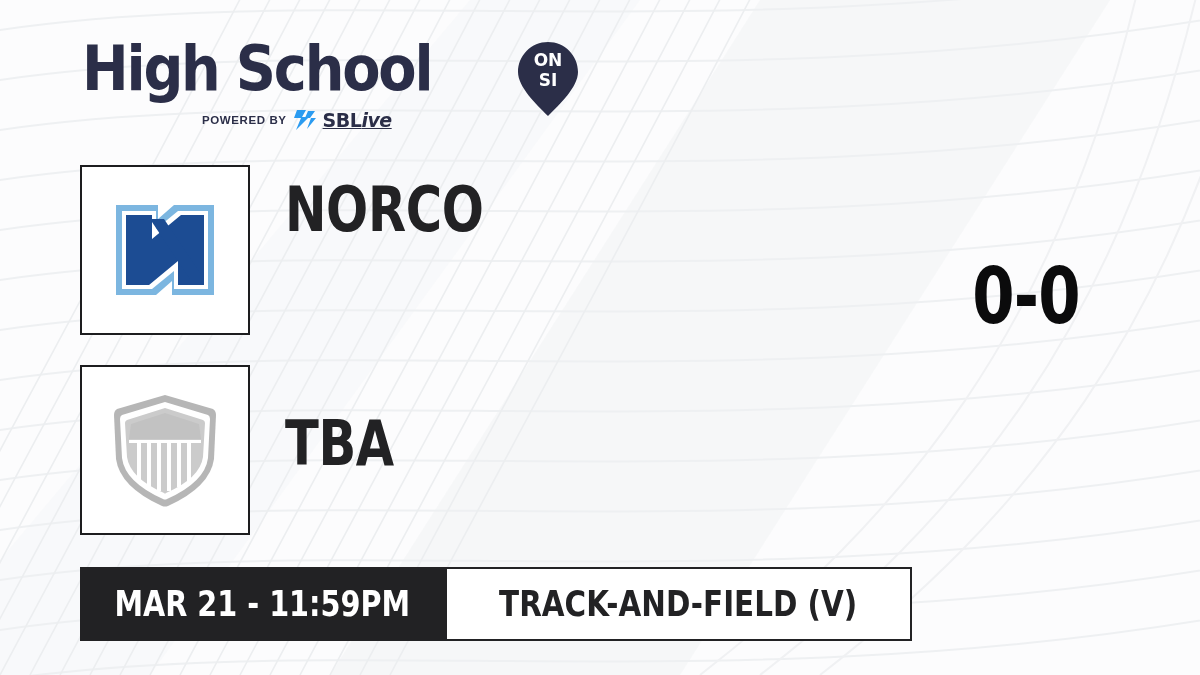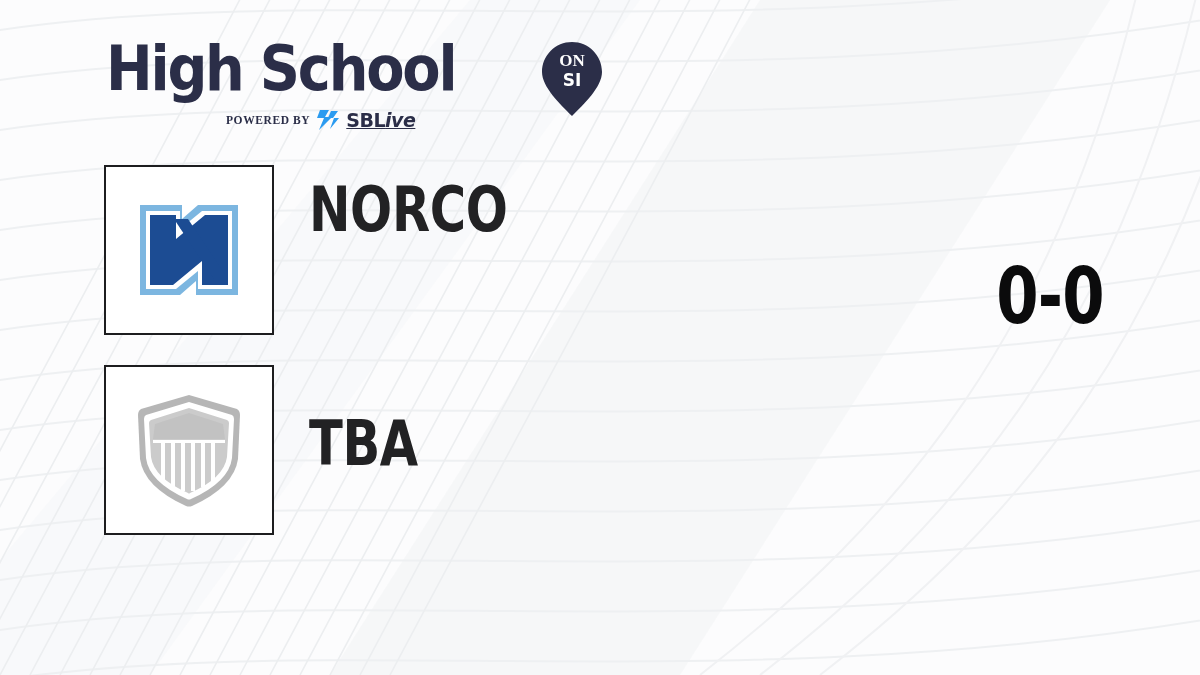--- a/index.html
+++ b/index.html
@@ -13,21 +13,21 @@
 
   
   #bg-layer {
     position:absolute; inset:0;
     background:#fcfcfd;
     z-index:0;
   }
   #bg-svg { position:absolute; inset:0; width:1200px; height:675px; display:block; }
 
   
-  #stage { position:absolute; inset:0; z-index:2;margin-left:24px; }
+  #stage { position:absolute; inset:0; z-index:2; }
 
   
   #brand { position:absolute; left:82px; top:36px; width:430px; height:96px; }
   #brand-wordmark {
     font-family:"DejaVu Sans", sans-serif;
     font-weight:bold;
     font-size:62px;
     letter-spacing:-2.2px;
     color:#2b2e48;
     line-height:66px;
@@ -37,30 +37,30 @@
   #brand-pin {
     position:absolute; left:436px; top:6px;
     width:60px; height:74px;
   }
   #brand-pin svg { display:block; }
   #pin-on, #pin-si {
     position:absolute; left:0; width:60px; text-align:center;
     font-family:"DejaVu Sans", sans-serif; font-weight:bold;
     color:#ffffff; letter-spacing:0px;
   }
-  #pin-on { top:10px; font-size:17px; line-height:17px;font-family:Liberation Serif, serif; }
+  #pin-on { top:10px; font-size:17px; line-height:17px; }
   #pin-si { top:30px; font-size:17px; line-height:17px; }
 
   #brand-powered {
     position:absolute; left:120px; top:74px;
     display:flex; align-items:center; gap:7px;
     white-space:nowrap;
   }
   #powered-label {
-    font-family:Liberation Serif, serif;
+    font-family:Liberation Sans, sans-serif;
     font-weight:bold; font-size:11.5px; letter-spacing:0.6px;
     color:#2b2e48;
   }
   #sbl-bolt { display:block; }
   #sbl-word {
     font-family:"DejaVu Sans", sans-serif;
     font-weight:bold; font-size:19px; letter-spacing:-0.5px;
     color:#2b2e48; line-height:19px;text-decoration:underline;
   }
   #sbl-word .ital { font-style:italic; }
@@ -262,14 +262,22 @@
         <rect x="47" y="73" width="72" height="3" fill="#ffffff"></rect>
       </svg>
     </div>
     <div class="team-name">TBA</div>
   </div>
 
   <div id="score">
     <span>0-0</span>
   </div>
 
+  <div id="info-bar">
+    <div id="datetime-chip">
+      <span id="datetime-text">MAR 21 - 11:59PM</span>
+    </div>
+    <div id="sport-chip">
+      <span id="sport-text">TRACK-AND-FIELD (V)</span>
+    </div>
+  </div>
 
 </div>
 
 </body></html>

